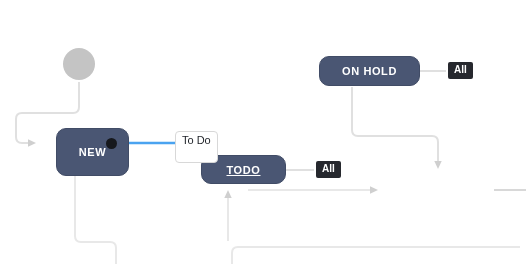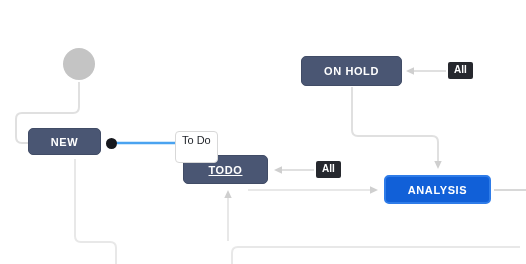--- a/index.html
+++ b/index.html
@@ -21,30 +21,31 @@
   #edge-layer {
     position: absolute;
     left: 0;
     top: 0;
     width: 526px;
     height: 264px;
   }
   .node {
     position: absolute;
     box-sizing: border-box;
-    border-radius: 5px;
+    border-radius: 10px;
     display: flex;
     align-items: center;
     justify-content: center;
     color: #ffffff;
     font-weight: bold;
     font-size: 11px;
     letter-spacing: 0.6px;
     font-family: "Liberation Sans", sans-serif;
     user-select: none;
+    margin-left: 18px;
   }
   .node-status {
     background: #4a5673;
     border: 1px solid #414c66;
   }
   .node-selected {
     background: #1160d8;
     border: 2px solid #2f7ce8;
   }
   .start-circle {
@@ -114,37 +115,34 @@
 
     <path d="M 248 190 L 371 190" fill="none" stroke="#e8e8e8" stroke-width="2" marker-end="url(#arrow-gray)"></path>
 
     <path d="M 494 190 L 526 190" fill="none" stroke="#d8d8d8" stroke-width="2"></path>
 
     <path d="M 112 143 L 177 143" fill="none" stroke="#4aa3f0" stroke-width="2.5"></path>
   </svg>
 
   <div class="start-circle" style="left:63px; top:48px; width:32px; height:32px;"></div>
 
-  <div class="node node-status" style="left:28px; top:128px; width:73px; height:27px;align-items:center;">
+  <div class="node node-status" style="left:38px; top:128px; width:73px; height:48px;align-items:center;">
     <span>NEW</span>
   </div>
   <div class="handle-dot" style="left:106px; top:138px;"></div>
 
   <div class="node node-status" style="left:183px; top:155px; width:85px; height:29px;text-decoration:underline;">
     <span>TODO</span>
   </div>
   <div class="handle-dot" style="left:201px; top:148px;"></div>
 
   <div class="node node-status" style="left:301px; top:56px; width:101px; height:30px;">
     <span>ON HOLD</span>
   </div>
 
-  <div class="node node-selected" style="left:384px; top:175px; width:107px; height:29px;">
-    <span>ANALYSIS</span>
-  </div>
 
   <div class="edge-label" style="left:175px; top:131px;">To Do</div>
 
   <div class="badge" style="left:448px; top:62px;">All</div>
 
   <div class="badge" style="left:316px; top:161px;">All</div>
 
 </div>
 
 </body></html>

